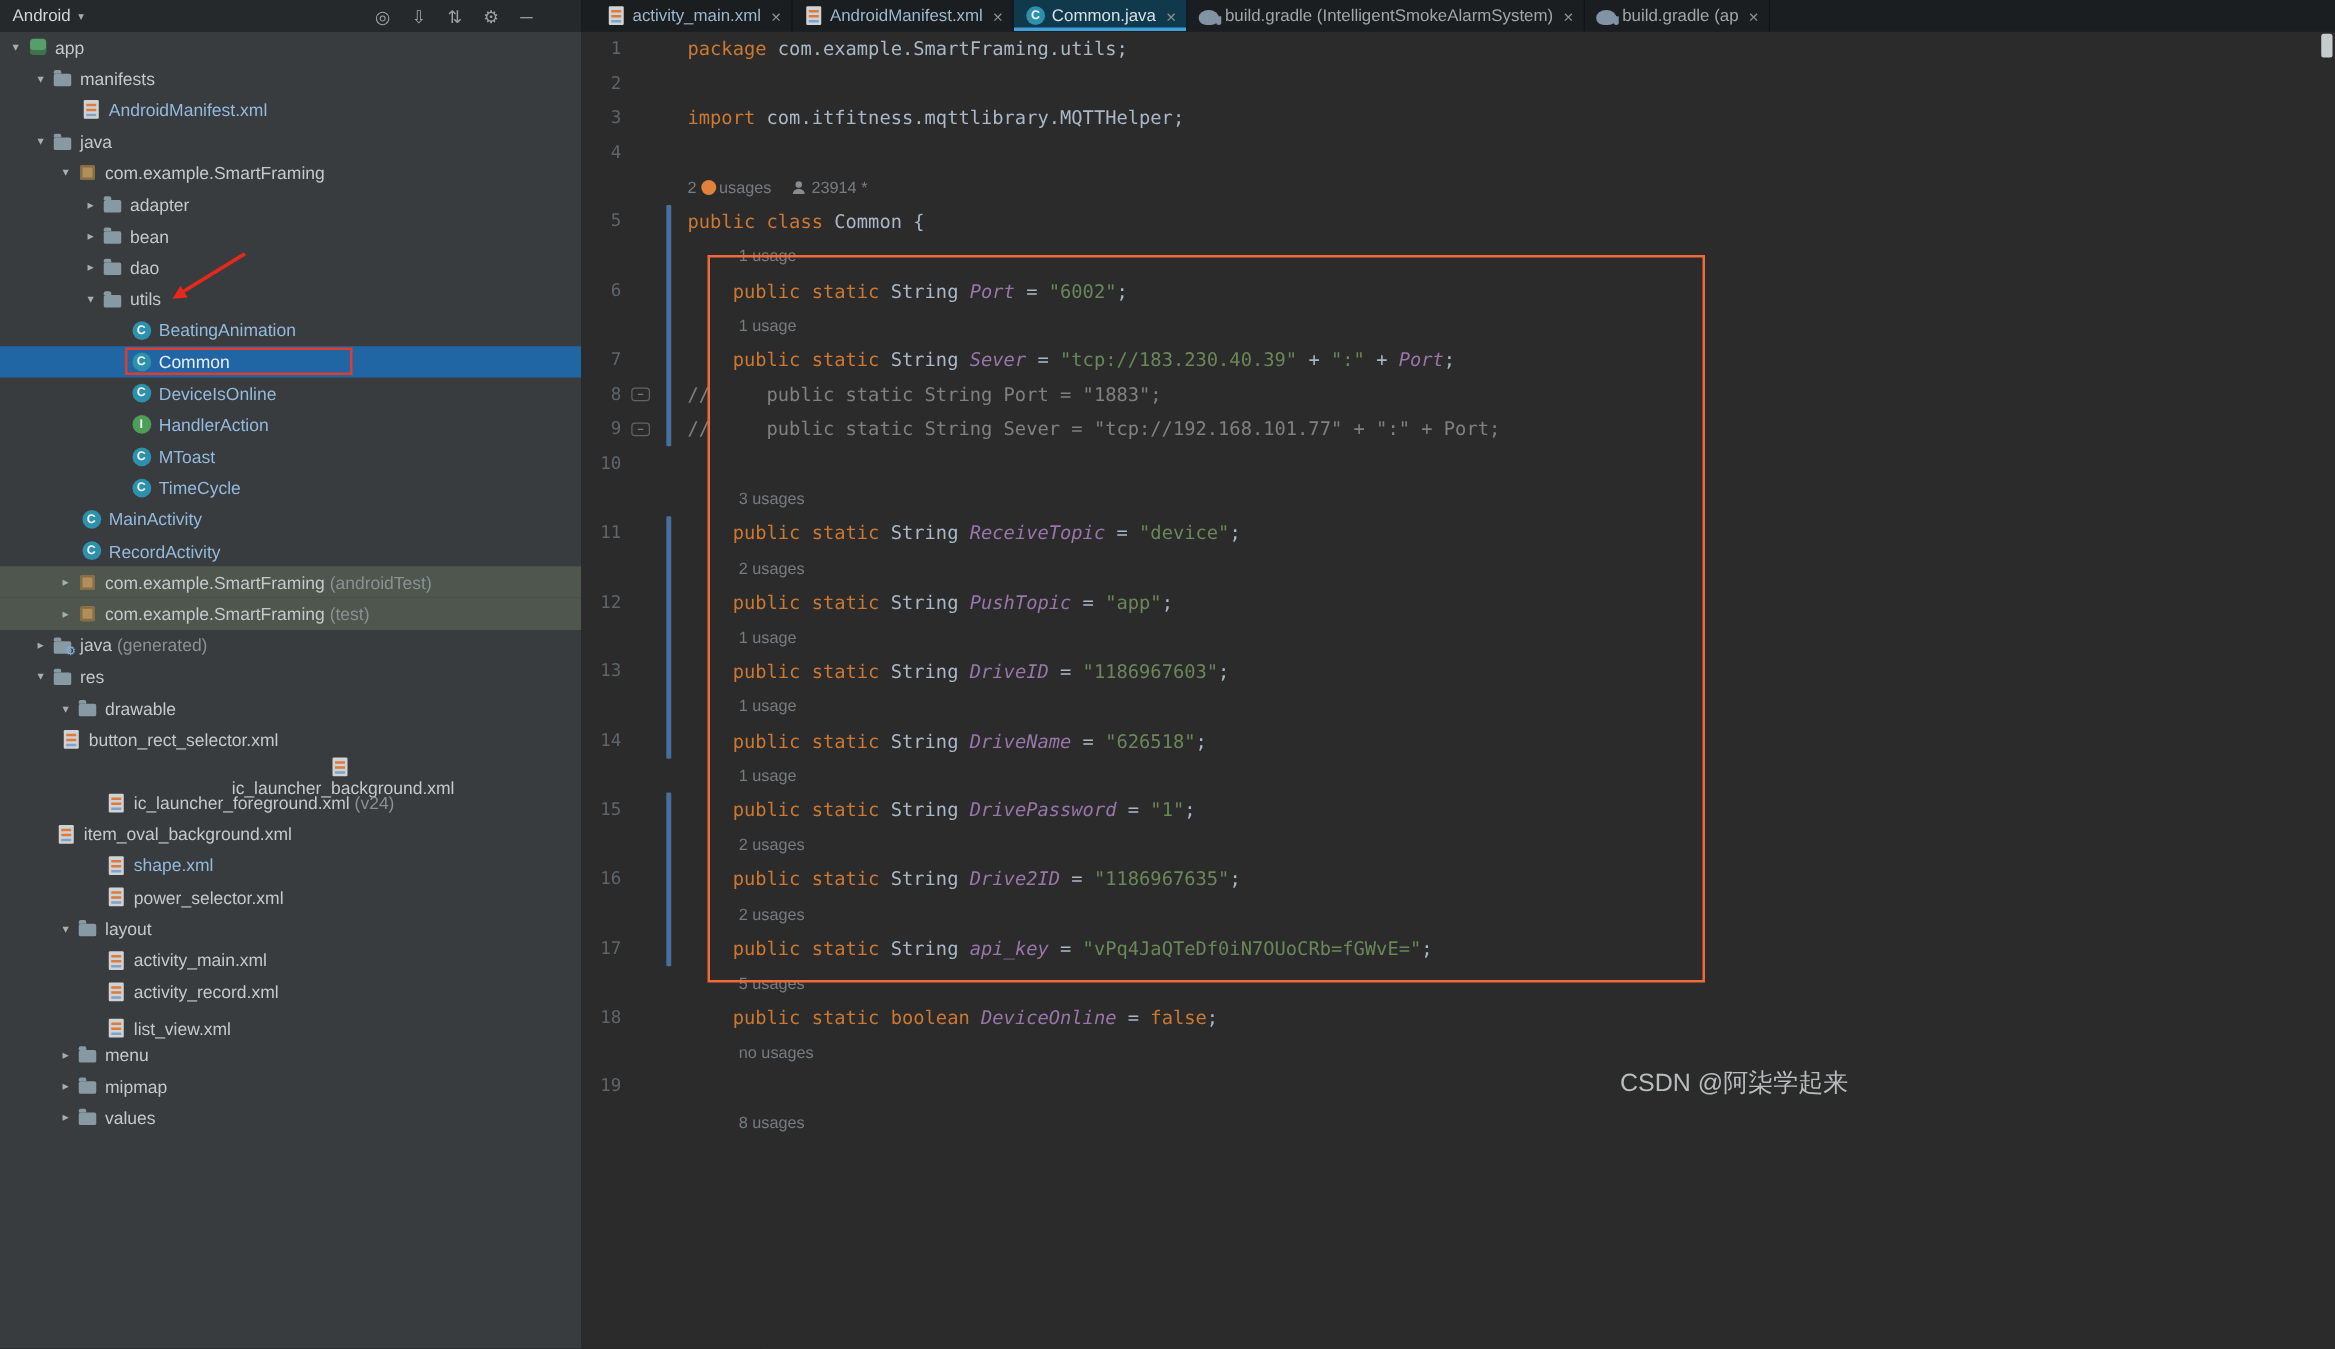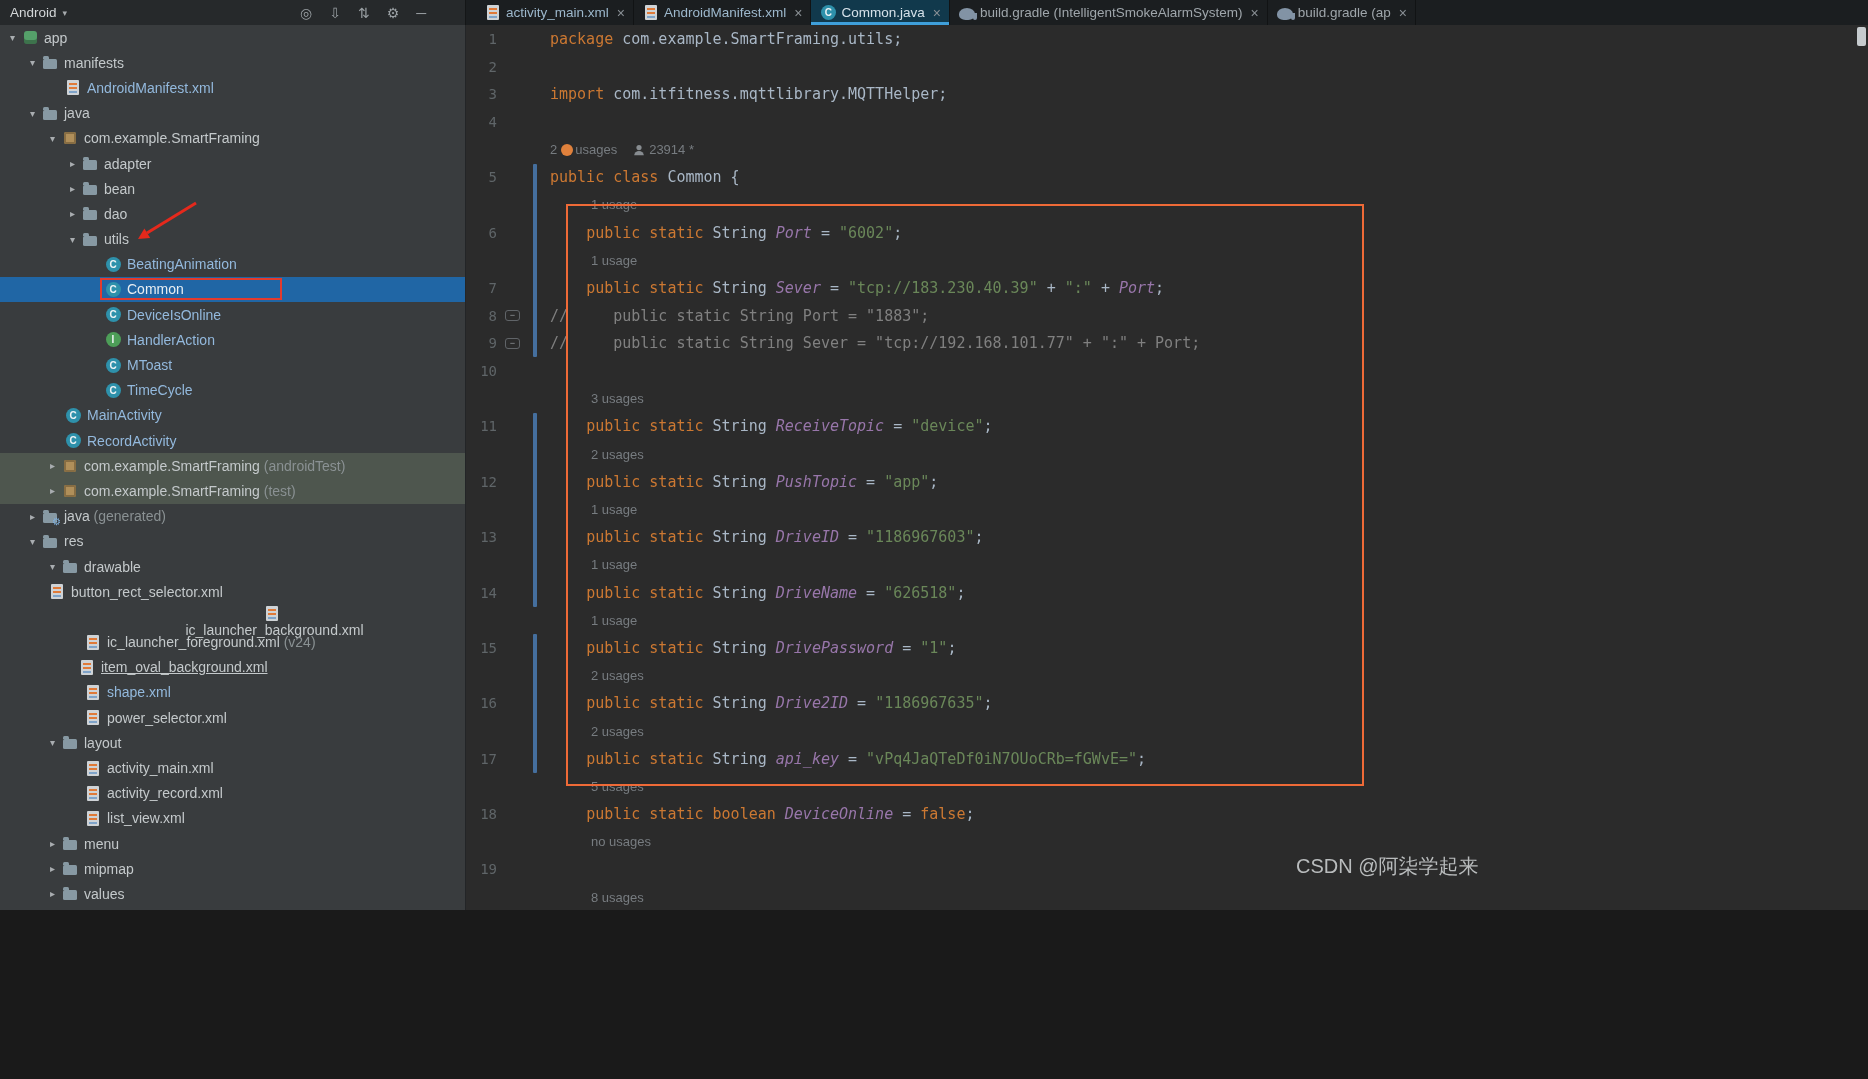--- a/index.html
+++ b/index.html
@@ -1,17 +1,17 @@
 <!DOCTYPE html>
 <html><head>
 <meta charset="utf-8">
 <style>
   *{box-sizing:border-box;}
   html,body{margin:0;padding:0;background:#1a1a1a;}
-  #app{position:relative;width:1868px;height:910px;overflow:hidden;background:#2b2b2b;font-family:"Liberation Sans",sans-serif;}
+  #app{position:relative;width:1868px;height:1079px;overflow:hidden;background:#2b2b2b;font-family:"Liberation Sans",sans-serif;}
 
   
   .topbar{position:absolute;left:0;top:0;width:100%;height:25px;background:#1b1e20;border-bottom:1px solid #141617;z-index:20;}
   .panel-header{position:absolute;left:0;top:0;width:466px;height:25px;background:#26292b;display:flex;align-items:center;border-right:1px solid #141617;}
   .proj-sel{margin-left:10px;display:flex;align-items:center;gap:6px;font-size:13.5px;color:#d3d6d8;cursor:default;}
   .proj-caret{font-size:9px;color:#a7abae;}
   .hdr-icons{position:absolute;left:300px;top:0;height:25px;display:flex;align-items:center;gap:17px;}
   .hdr-icon{font-size:14px;color:#9aa0a4;line-height:1;}
 
   
@@ -293,21 +293,21 @@
           </span>
           <span class="tlabel">ic_launcher_background.xml</span>
         </div>
         <div class="trow" style="padding-left: 84px;">
           <span class="icon">
             <span class="sh-file"></span>
           </span>
           <span class="tlabel">ic_launcher_foreground.xml</span>
           <span class="tsuffix"> (v24)</span>
         </div>
-        <div class="trow" style="padding-left: 78px; text-decoration: underline;">
+        <div class="trow" style="padding-left: 44px;">
           <span class="icon">
             <span class="sh-file"></span>
           </span>
           <span class="tlabel">item_oval_background.xml</span>
         </div>
         <div class="trow" style="padding-left: 84px;">
           <span class="icon">
             <span class="sh-file"></span>
           </span>
           <span class="tlabel mod">shape.xml</span>
@@ -330,21 +330,21 @@
             <span class="sh-file"></span>
           </span>
           <span class="tlabel">activity_main.xml</span>
         </div>
         <div class="trow" style="padding-left: 84px;">
           <span class="icon">
             <span class="sh-file"></span>
           </span>
           <span class="tlabel">activity_record.xml</span>
         </div>
-        <div class="trow" style="padding-left: 84px;">
+        <div class="trow" style="padding-left: 84px; align-items: flex-end;">
           <span class="icon">
             <span class="sh-file"></span>
           </span>
           <span class="tlabel">list_view.xml</span>
         </div>
         <div class="trow" style="padding-left: 44px;">
           <span class="chev">▸</span>
           <span class="icon">
             <span class="sh-folder"></span>
           </span>

